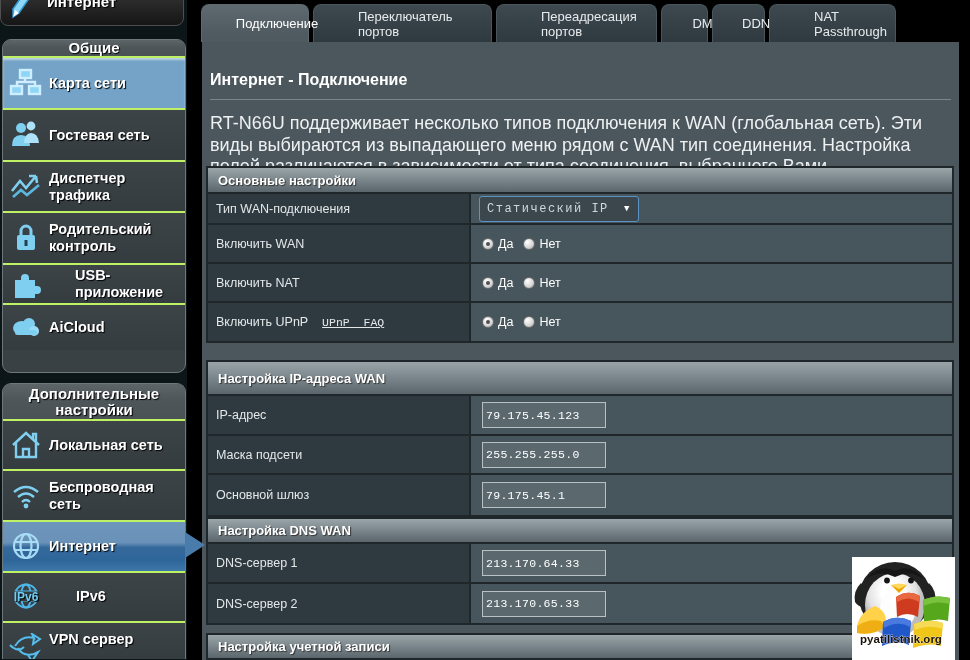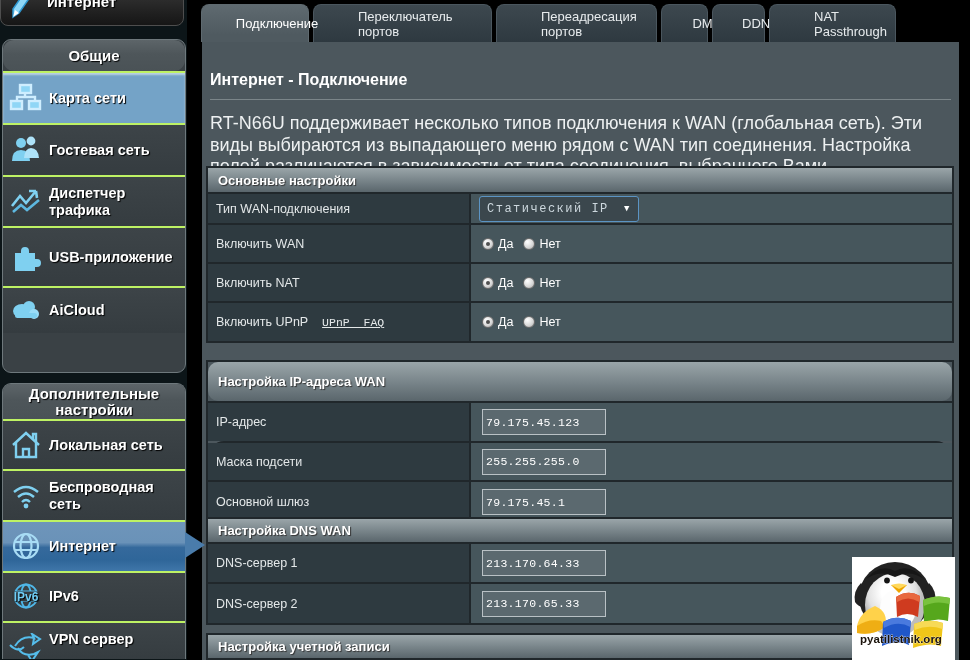--- a/index.html
+++ b/index.html
@@ -15,21 +15,21 @@
 #topbtn .txt { position:absolute; left:46px; top:8px; color:#fff; font-weight:bold; font-size:15px; text-shadow:1px 1px 1px #000; }
 #topbtn svg { position:absolute; left:4px; top:12px; }
 
 .panel { position:absolute; left:2px; width:184px; background:#3a4145;
   border:1px solid #6e787c; border-radius:9px; overflow:hidden; }
 #panel1 { top:39px; height:334px; }
 #panel2 { top:383px; height:276px; border-radius:9px 9px 0 0; border-bottom:none; }
 .phead { background:linear-gradient(#5d6569,#4e565a 45%,#4a5256);
   color:#fff; font-weight:bold; font-size:15px; text-align:center;
   text-shadow:1px 1px 1px #000; display:flex; align-items:center; justify-content:center; line-height:16px;}
-#panel1 .phead { height:31px;border-radius:11px; }
+#panel1 .phead { height:16px; }
 #panel2 .phead { height:35px; }
 .item { position:relative; border-top:2px solid #bef264; color:#fff; font-weight:bold;
   font-size:14.5px; text-shadow:1px 1px 1px #000; display:flex; align-items:center;
   background:linear-gradient(#3d4448,#353c40); line-height:17px;}
 .item .ic { width:46px; flex:0 0 46px; display:flex; justify-content:center; align-items:center; }
 .item.hl1 { background:#74a3c7; box-shadow:inset 0 2px 2px rgba(255,255,255,.5); }
 .item.hl2 { background:linear-gradient(#6e95ba 0%,#6a92b8 42%,#35699c 52%,#2f6699 78%,#3f76a9 100%); }
 
 #arrow { position:absolute; left:185px; top:532px; width:0; height:0;
   border-top:13px solid transparent; border-bottom:13px solid transparent;
@@ -111,21 +111,31 @@
       <svg width="34" height="32" viewBox="0 0 34 32">
         <g stroke="#7fd0f0" stroke-width="2.6" fill="none">
           <path d="M3 20 L11 10 L17 17 L27 5"></path>
           <path d="M27 5 L28 12 M27 5 L20 5"></path>
           <path d="M4 26 L12 19 L18 24 L30 14" stroke="#5db8e0"></path>
         </g>
       </svg>
     </span>
     <span>Диспетчер<br>трафика</span>
   </div>
-  <div class="item" style="height:60px;">
+  <div class="item" style="height:52px;">
+    <span class="ic">
+      <svg width="34" height="32" viewBox="0 0 34 32">
+        <rect x="8" y="13" width="18" height="15" rx="2" fill="#7fd0f0"></rect>
+        <path d="M12 13 V9 a5 5 0 0 1 10 0 V13" stroke="#7fd0f0" stroke-width="3" fill="none"></path>
+        <rect x="15.5" y="18" width="3" height="6" fill="#20404e"></rect>
+      </svg>
+    </span>
+    <span>Родительский<br>контроль</span>
+  </div>
+  <div class="item" style="height:40px;gap:26px;">
     <span class="ic">
       <svg width="34" height="32" viewBox="0 0 34 32">
         <path d="M6 12 h6 v-2 a4 4 0 1 1 8 0 v2 h6 v6 h2 a4 4 0 1 1 0 8 h-2 v4 H6 Z" fill="#7fd0f0"></path>
       </svg>
     </span>
     <span>USB-приложение</span>
   </div>
   <div class="item" style="height:47px;">
     <span class="ic">
       <svg width="34" height="32" viewBox="0 0 34 32">
@@ -174,21 +184,21 @@
       <svg width="34" height="32" viewBox="0 0 34 32">
         <g stroke="#a8dcf5" stroke-width="2.2" fill="none">
           <circle cx="17" cy="16" r="12"></circle>
           <ellipse cx="17" cy="16" rx="5.5" ry="12"></ellipse>
           <path d="M5.5 12 H28.5 M5.5 20 H28.5"></path>
         </g>
       </svg>
     </span>
     <span>Интернет</span>
   </div>
-  <div class="item" style="height:50px;">
+  <div class="item" style="height:50px;gap:27px;">
     <span class="ic">
       <svg width="34" height="32" viewBox="0 0 34 32">
         <g stroke="#4fb7e8" stroke-width="1.8" fill="none">
           <circle cx="17" cy="15" r="11.5"></circle>
           <ellipse cx="17" cy="15" rx="5" ry="11.5"></ellipse>
           <path d="M6.5 10.5 H27.5 M6.5 19.5 H27.5"></path>
         </g>
         <rect x="3" y="10.5" width="28" height="9.5" fill="#343b3f"></rect>
         <text x="17" y="19.5" font-size="12" font-weight="bold" fill="#6fcdf5" text-anchor="middle" font-family="Liberation Sans">IPv6</text>
       </svg>
@@ -257,28 +267,28 @@
       <div class="rcell">
           <span class="radio sel"></span>
           <span class="rlabel">Да</span>
           <span class="radio"></span>
           <span>Нет</span>
         </div>
     </div>
   </div>
 
   <div class="tbl" id="t2" style="top:318px;">
-    <div class="thead" style="height:39px;border-radius:10px;">Настройка IP-адреса WAN</div>
+    <div class="thead" style="height:32px;">Настройка IP-адреса WAN</div>
     <div class="row" style="height:40px;">
       <div class="lcell">IP-адрес</div>
       <div class="rcell">
           <div class="inp">79.175.45.123</div>
         </div>
     </div>
-    <div class="row" style="height:39px;border-radius:16px;">
+    <div class="row" style="height:39px;">
       <div class="lcell">Маска подсети</div>
       <div class="rcell">
           <div class="inp">255.255.255.0</div>
         </div>
     </div>
     <div class="row" style="height:42px;">
       <div class="lcell">Основной шлюз</div>
       <div class="rcell">
           <div class="inp">79.175.45.1</div>
         </div>

